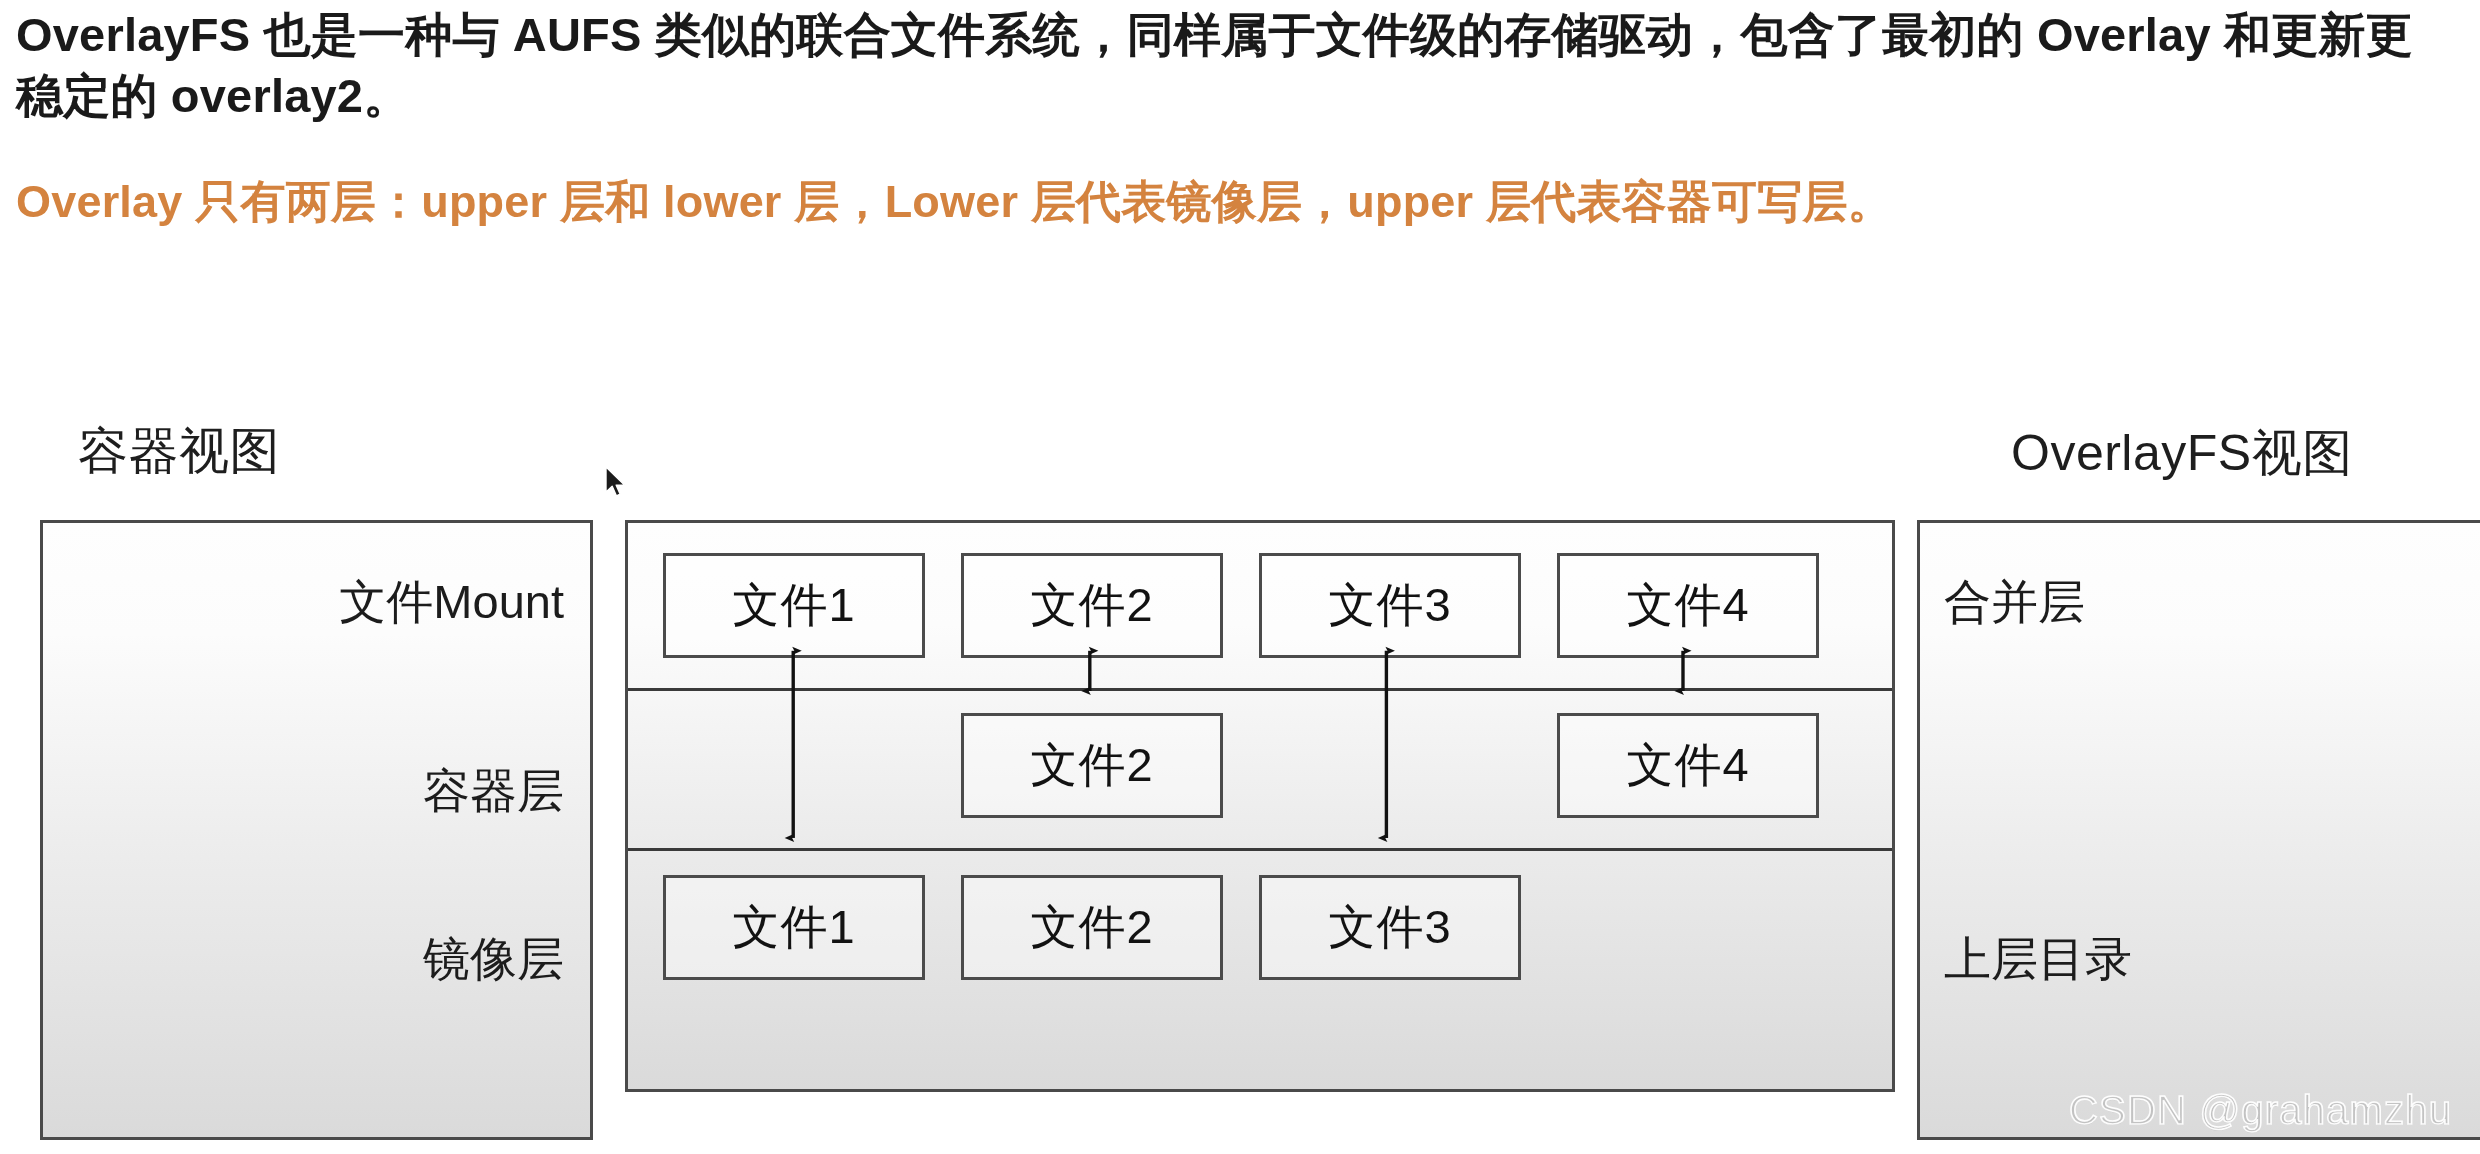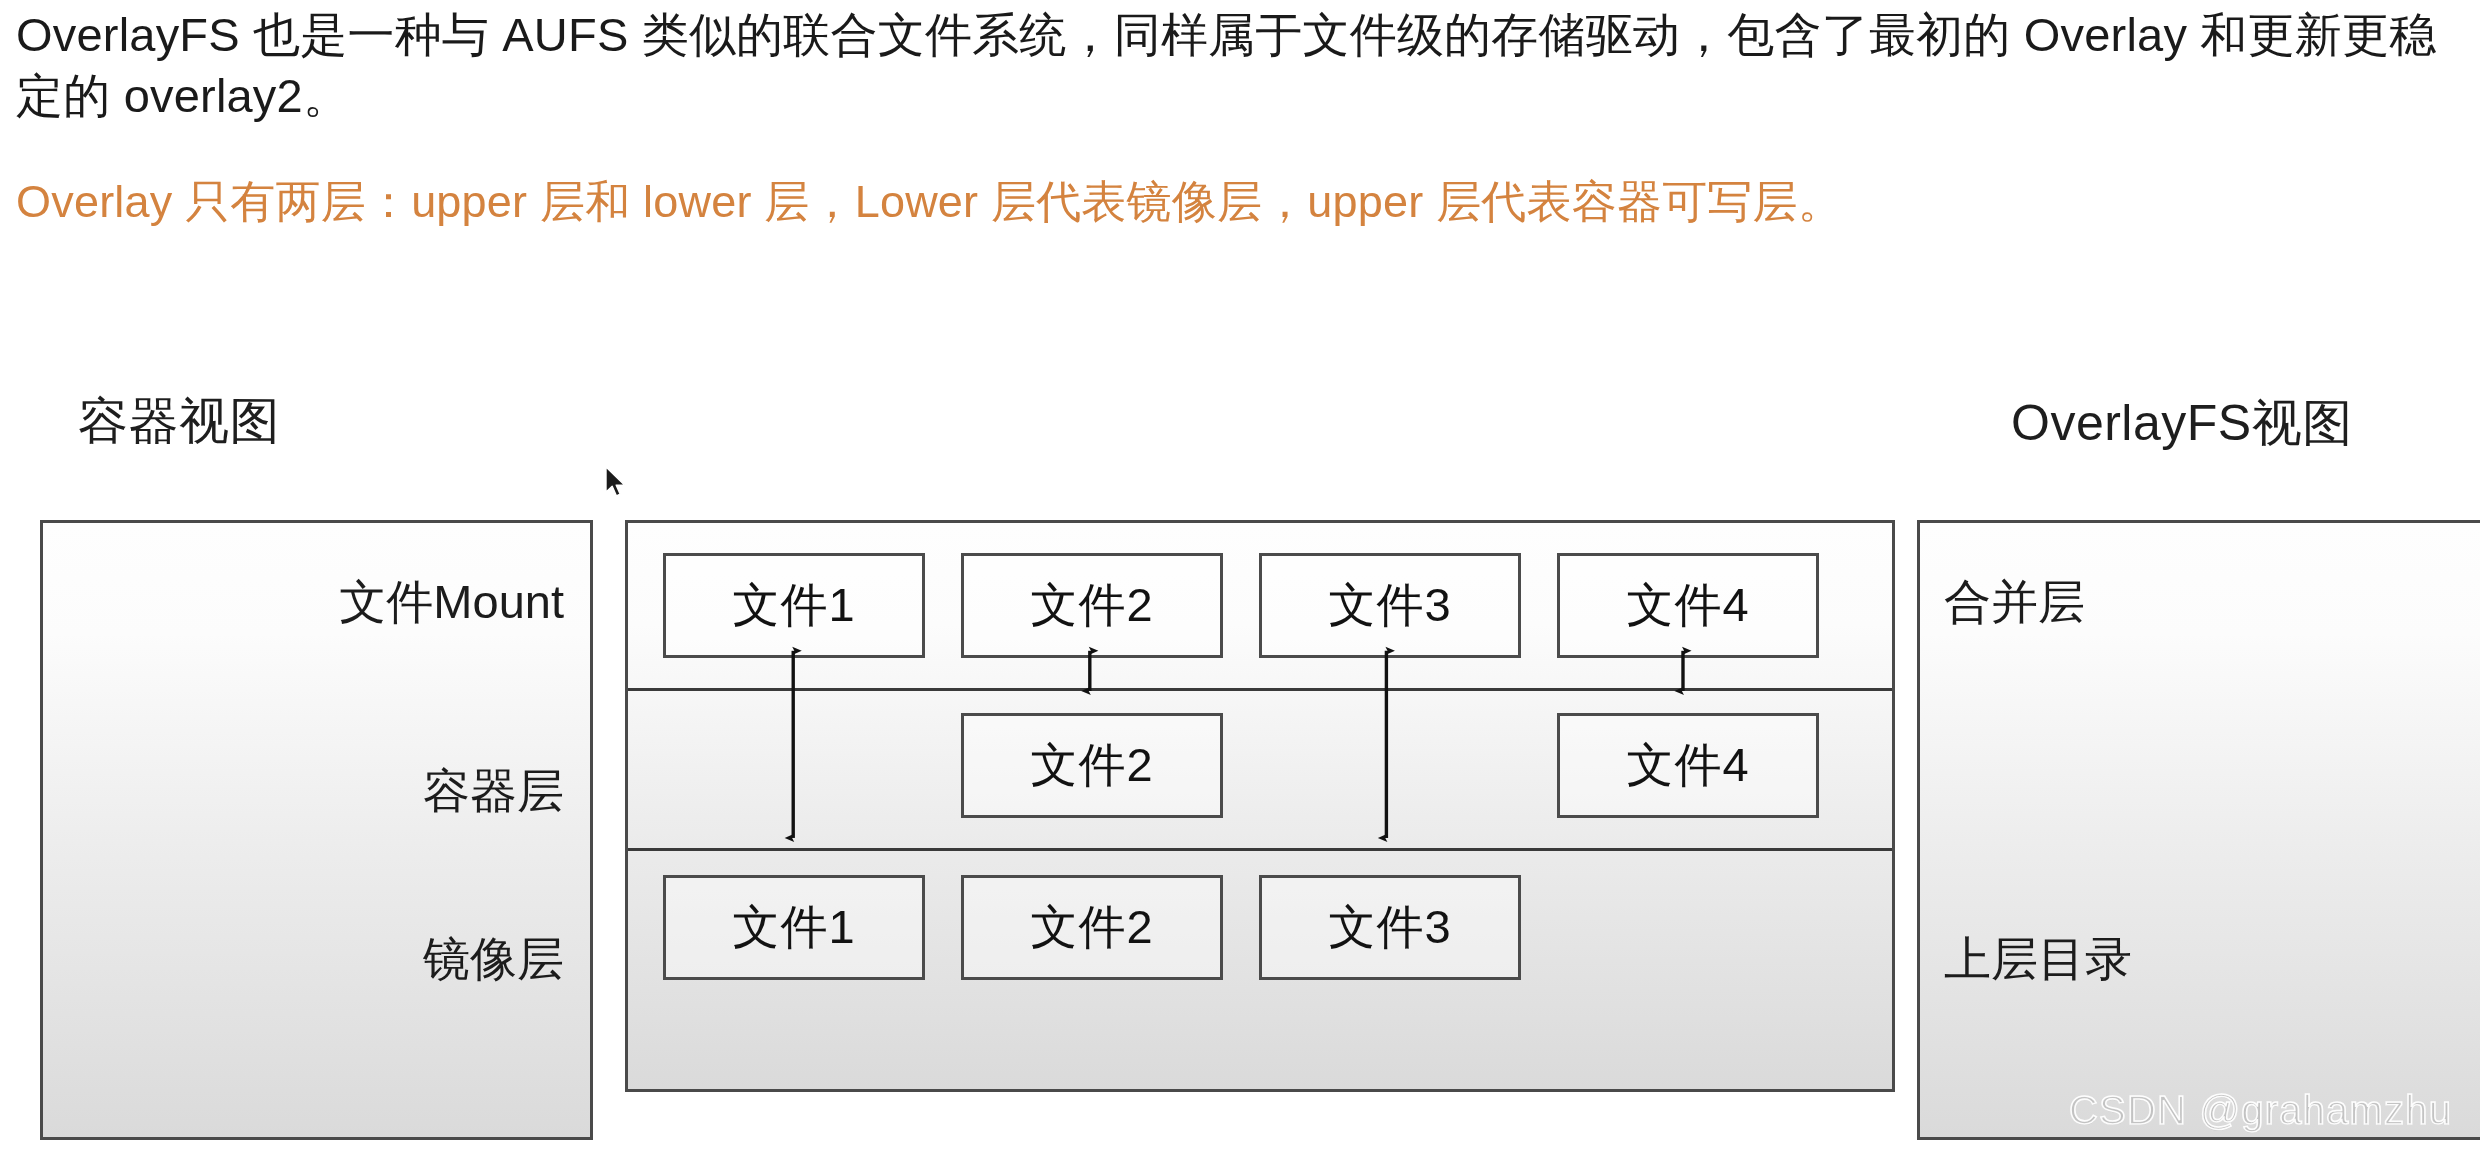--- a/index.html
+++ b/index.html
@@ -15,20 +15,21 @@
     font-family: "Liberation Sans", "DejaVu Sans", sans-serif;
     -webkit-font-smoothing: antialiased;
   }
 
   
   .prose {
     position: absolute;
     left: 16px;
     top: 4px;
     width: 2440px;
+    font-weight: bold;
   }
   .para {
     font-size: 47px;
     line-height: 1.30;
     color: #1a1a1a;
     letter-spacing: 0.2px;
     margin: 0;
   }
   .para-highlight {
     margin: 0;
@@ -47,20 +48,21 @@
     width: 2480px;
     height: 774px;
   }
 
   .view-title {
     position: absolute;
     font-size: 50px;
     color: #1e1e1e;
     letter-spacing: 0.5px;
     white-space: nowrap;
+    margin-top: 30px;
   }
   .view-title.left  { left: 78px;  top: 8px; }
   .view-title.right { left: 2011px; top: 10px; }
 
   
   .panel {
     position: absolute;
     border: 3px solid #4a4a4a;
     box-sizing: border-box;
     background: linear-gradient(to bottom, #fefefe 0%, #fcfcfc 18%, #ededed 52%, #e2e2e2 80%, #dadada 100%);

